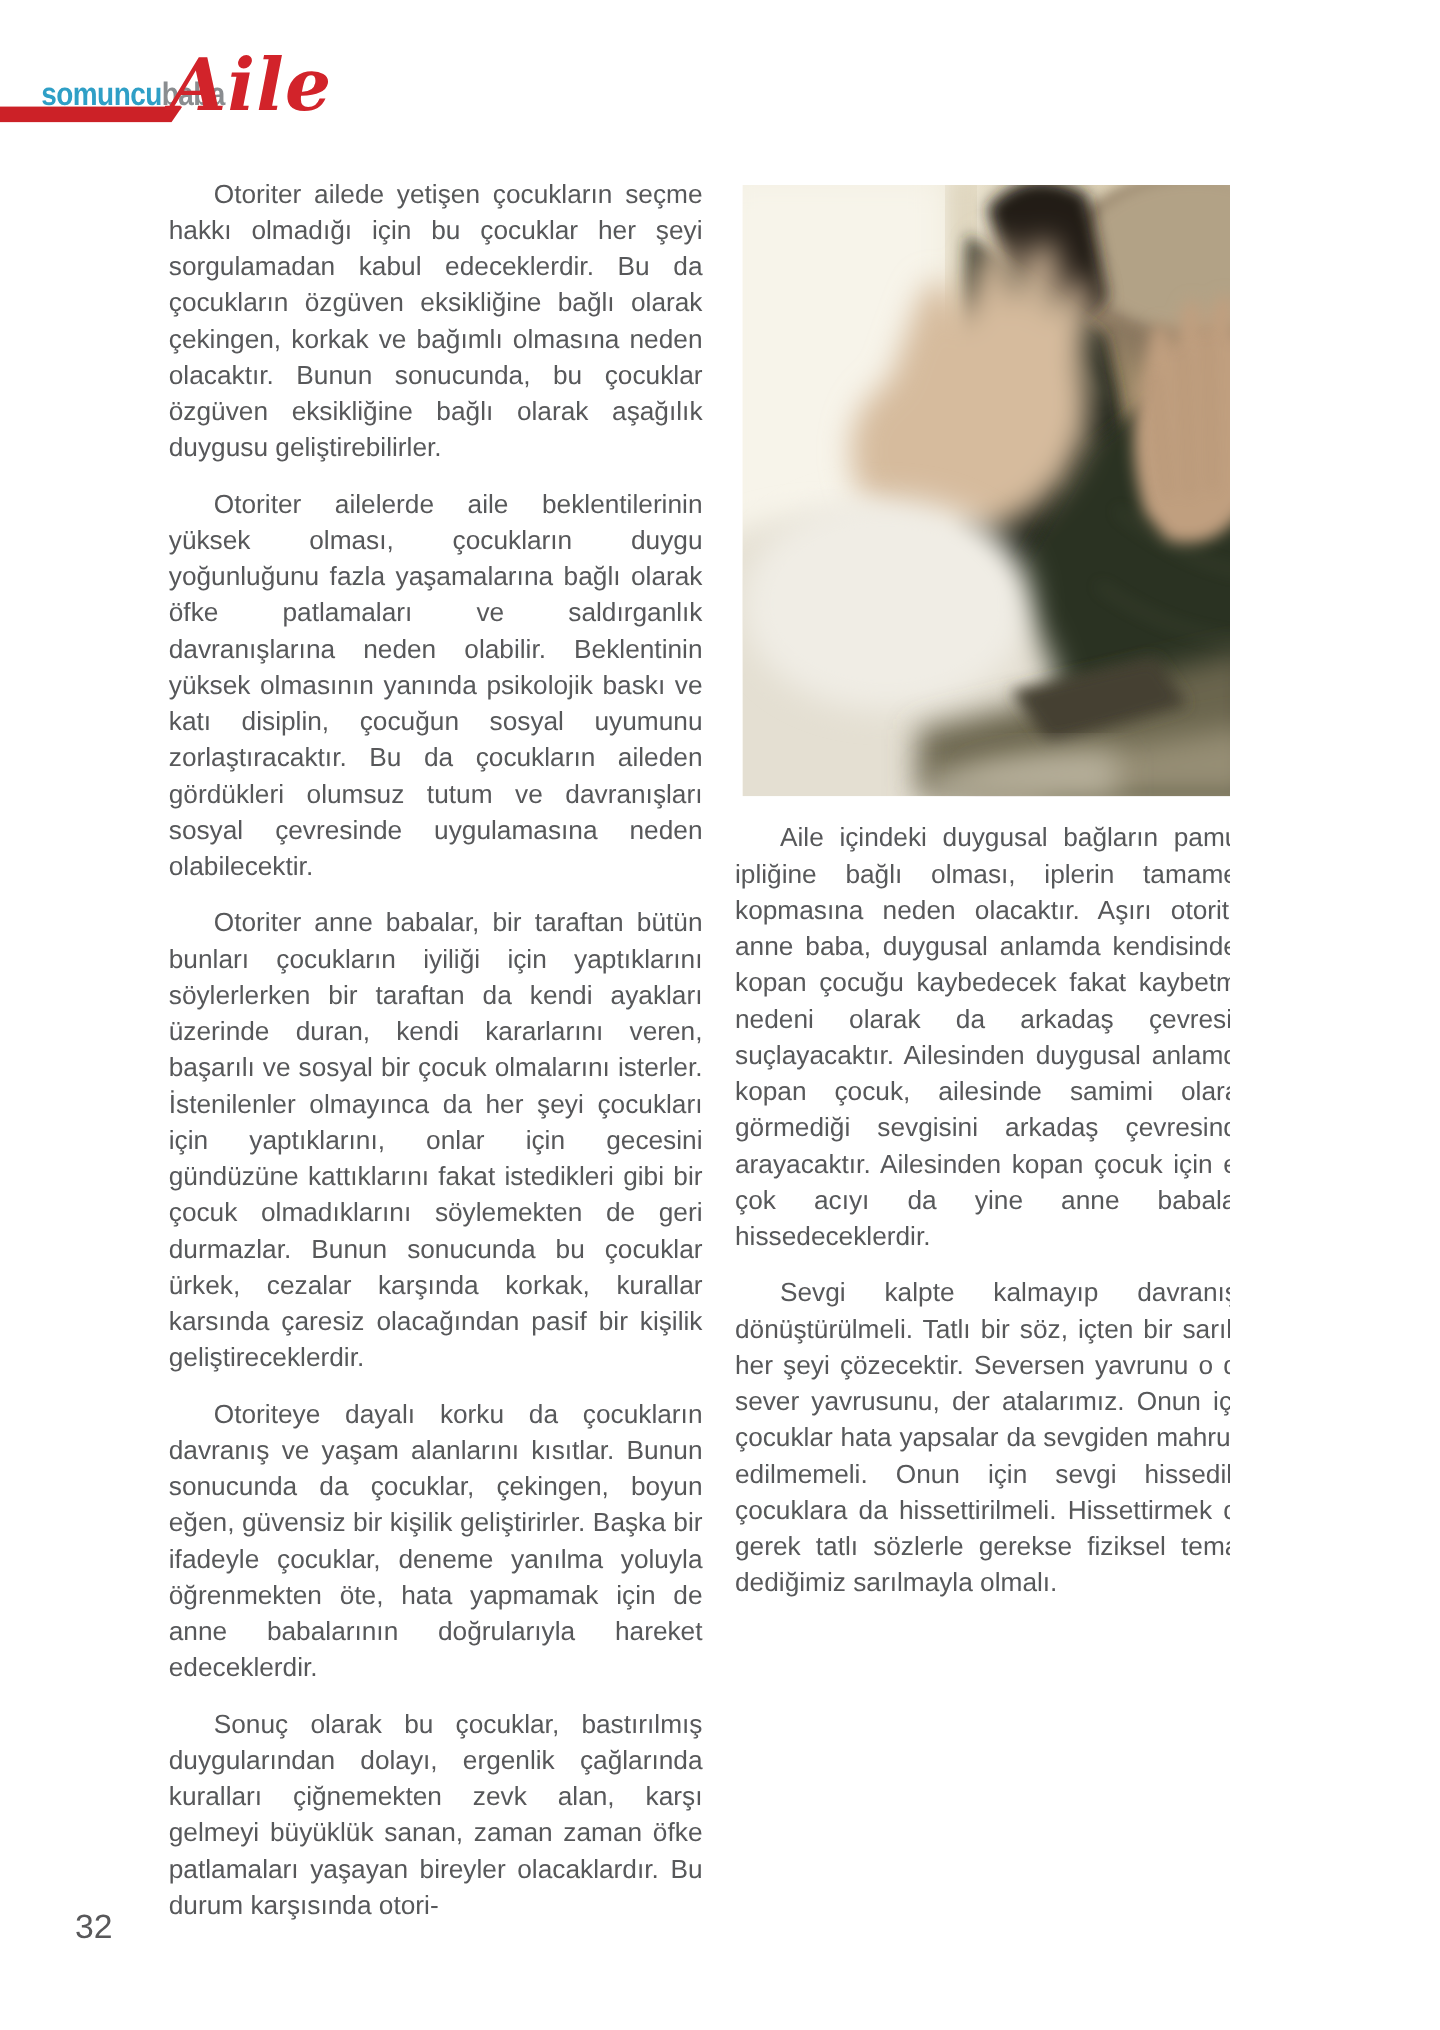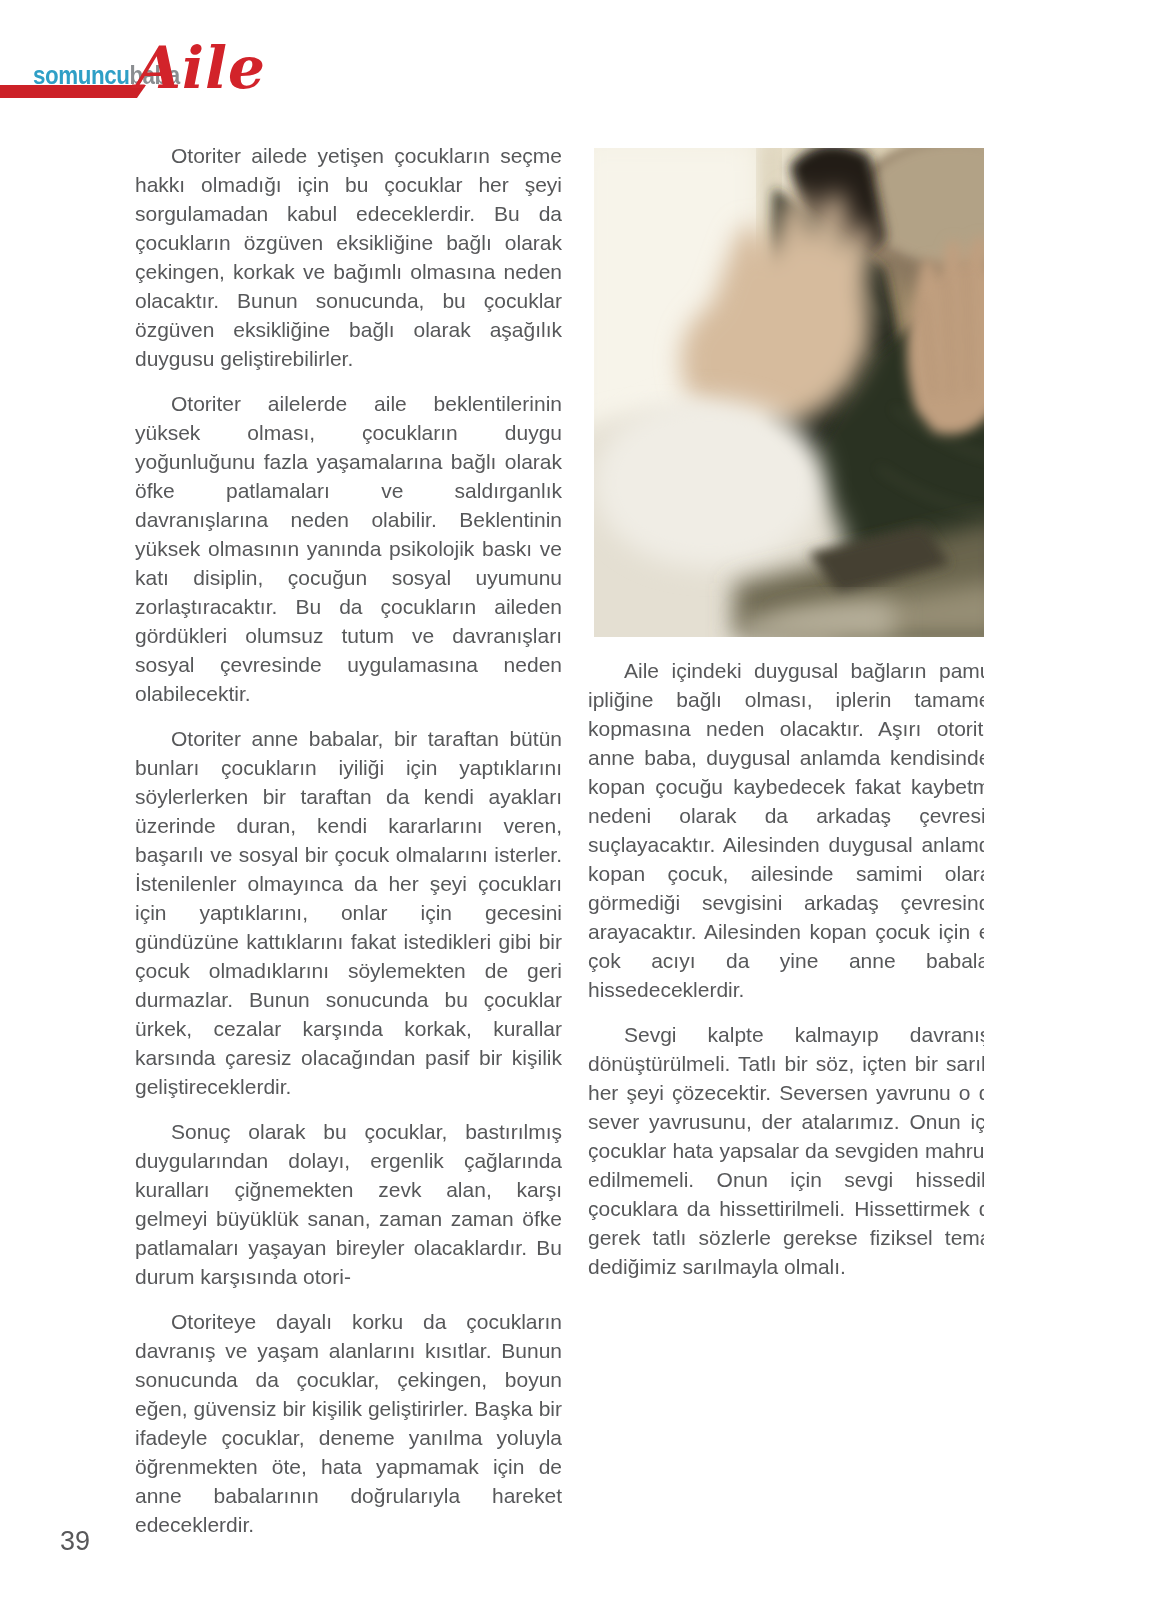--- a/index.html
+++ b/index.html
@@ -61,22 +61,22 @@
   <div class="redbar"></div>
   <div class="brand">
     <span class="blue">somuncu</span><span class="gray">baba</span>
   </div>
   <div class="script">Aile</div>
 
   <section class="col col-left">
     <p>Otoriter ailede yetişen çocukların seçme hakkı olmadığı için bu çocuklar her şeyi sorgulamadan kabul edeceklerdir. Bu da çocukların özgüven eksikliğine bağlı olarak çekingen, korkak ve bağımlı olmasına neden olacaktır. Bunun sonucunda, bu çocuklar özgüven eksikliğine bağlı olarak aşağılık duygusu geliştirebilirler.</p>
     <p>Otoriter ailelerde aile beklentilerinin yüksek olması, çocukların duygu yoğunluğunu fazla yaşamalarına bağlı olarak öfke patlamaları ve saldırganlık davranışlarına neden olabilir. Beklentinin yüksek olmasının yanında psikolojik baskı ve katı disiplin, çocuğun sosyal uyumunu zorlaştıracaktır. Bu da çocukların aileden gördükleri olumsuz tutum ve davranışları sosyal çevresinde uygulamasına neden olabilecektir.</p>
     <p>Otoriter anne babalar, bir taraftan bütün bunları çocukların iyiliği için yaptıklarını söylerlerken bir taraftan da kendi ayakları üzerinde duran, kendi kararlarını veren, başarılı ve sosyal bir çocuk olmalarını isterler. İstenilenler olmayınca da her şeyi çocukları için yaptıklarını, onlar için gecesini gündüzüne kattıklarını fakat istedikleri gibi bir çocuk olmadıklarını söylemekten de geri durmazlar. Bunun sonucunda bu çocuklar ürkek, cezalar karşında korkak, kurallar karsında çaresiz olacağından pasif bir kişilik geliştireceklerdir.</p>
+    <p>Otoriteye dayalı korku da çocukların davranış ve yaşam alanlarını kısıtlar. Bunun sonucunda da çocuklar, çekingen, boyun eğen, güvensiz bir kişilik geliştirirler. Başka bir ifadeyle çocuklar, deneme yanılma yoluyla öğrenmekten öte, hata yapmamak için de anne babalarının doğrularıyla hareket edeceklerdir.</p>
     <p>Sonuç olarak bu çocuklar, bastırılmış duygularından dolayı, ergenlik çağlarında kuralları çiğnemekten zevk alan, karşı gelmeyi büyüklük sanan, zaman zaman öfke patlamaları yaşayan bireyler olacaklardır. Bu durum karşısında otori-</p>
-    <p>Otoriteye dayalı korku da çocukların davranış ve yaşam alanlarını kısıtlar. Bunun sonucunda da çocuklar, çekingen, boyun eğen, güvensiz bir kişilik geliştirirler. Başka bir ifadeyle çocuklar, deneme yanılma yoluyla öğrenmekten öte, hata yapmamak için de anne babalarının doğrularıyla hareket edeceklerdir.</p>
   </section>
 
   <figure class="photo">
     <svg viewBox="0 0 408 489" width="408" height="489" role="img">
       <defs>
         <filter id="b6" x="-30%" y="-30%" width="160%" height="160%">
             <feGaussianBlur stdDeviation="6"></feGaussianBlur>
           </filter>
         <filter id="b12" x="-40%" y="-40%" width="180%" height="180%">
             <feGaussianBlur stdDeviation="12"></feGaussianBlur>
@@ -129,15 +129,15 @@
       <path d="M185,470 L408,432 L408,489 L185,489 Z" fill="#968e75" filter="url(#b12)"></path>
       <path d="M150,472 Q230,450 300,454 L300,489 L150,489 Z" fill="#b7b09b" filter="url(#b12)"></path>
     </svg>
   </figure>
 
   <section class="col col-right">
     <p>Aile içindeki duygusal bağların pamuk ipliğine bağlı olması, iplerin tamamen kopmasına neden olacaktır. Aşırı otoriter anne baba, duygusal anlamda kendisinden kopan çocuğu kaybedecek fakat kaybetme nedeni olarak da arkadaş çevresini suçlayacaktır. Ailesinden duygusal anlamda kopan çocuk, ailesinde samimi olarak görmediği sevgisini arkadaş çevresinde arayacaktır. Ailesinden kopan çocuk için en çok acıyı da yine anne babaları hissedeceklerdir.</p>
     <p>Sevgi kalpte kalmayıp davranışa dönüştürülmeli. Tatlı bir söz, içten bir sarılış her şeyi çözecektir. Seversen yavrunu o da sever yavrusunu, der atalarımız. Onun için çocuklar hata yapsalar da sevgiden mahrum edilmemeli. Onun için sevgi hissedilip çocuklara da hissettirilmeli. Hissettirmek de gerek tatlı sözlerle gerekse fiziksel temas dediğimiz sarılmayla olmalı.</p>
   </section>
 
-  <div class="pagenum">39</div>
+  <div class="pagenum">32</div>
 
 </div>
 
 </body></html>

